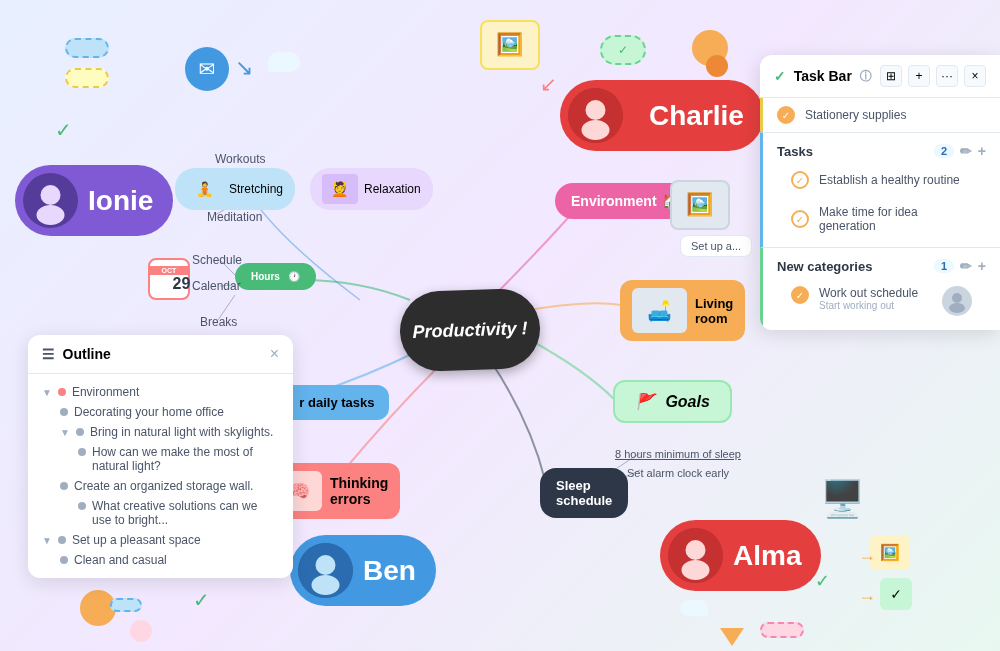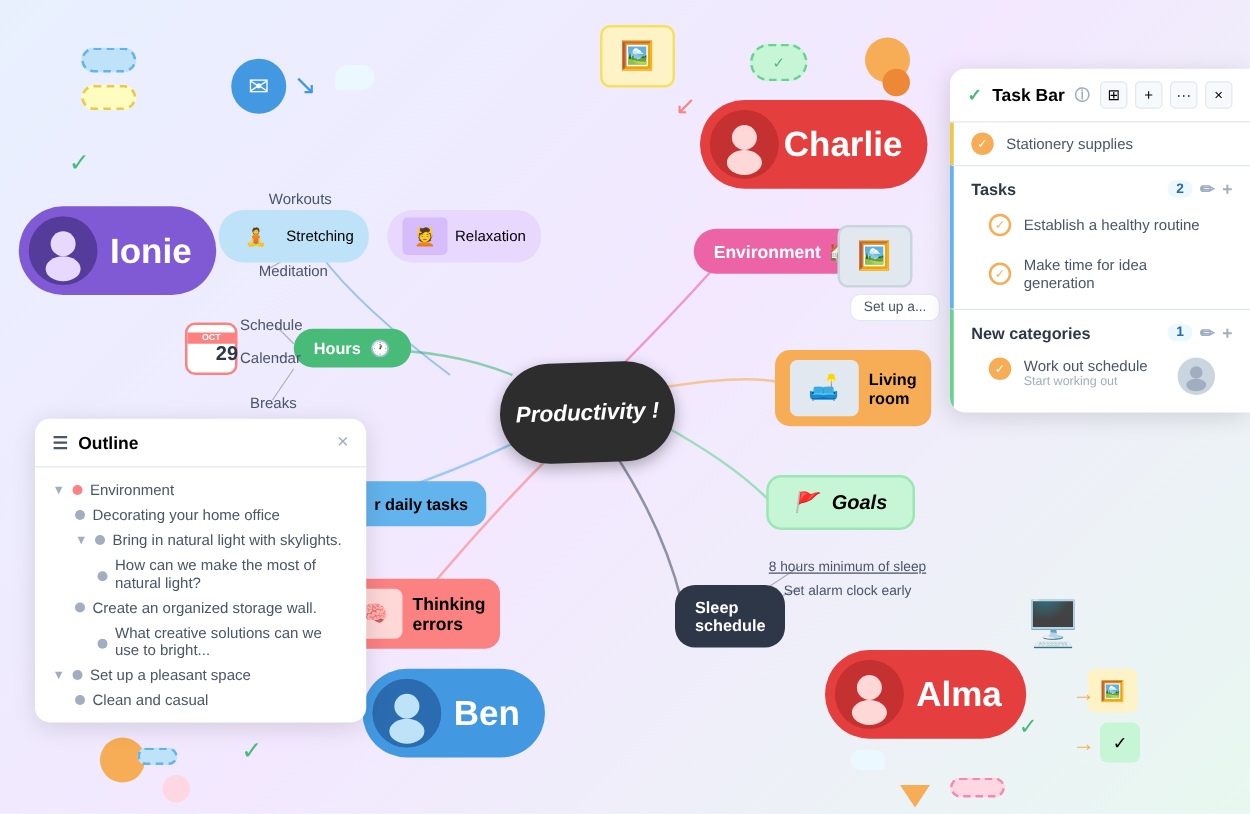--- a/index.html
+++ b/index.html
@@ -51,21 +51,21 @@
     
     .node-charlie {
       position: absolute;
       left: 560px;
       top: 80px;
       background: #e53e3e;
       border-radius: 50px;
       padding: 8px 20px 8px 8px;
       display: flex;
       align-items: center;
-      gap: 4px;
+      gap: 26px;
       z-index: 10;
     }
     .node-charlie .avatar {
       width: 55px;
       height: 55px;
       border-radius: 50%;
       background: #c53030;
       overflow: hidden;
       display: flex;
       align-items: center;
@@ -239,21 +239,21 @@
 
     
     .node-hours {
       position: absolute;
       left: 235px;
       top: 263px;
       background: #48bb78;
       border-radius: 20px;
       padding: 8px 16px;
       color: white;
-      font-size: 13px;
+      font-size: 10px;
       font-weight: bold;
       z-index: 8;
       display: flex;
       align-items: center;
       gap: 8px;
     }
 
     
     .node-thinking {
       position: absolute;
@@ -853,21 +853,20 @@
       font-size: 10px;
       color: #a0aec0;
       margin-top: 2px;
       flex-shrink: 0;
     }
     .outline-indent {
       margin-left: 18px;
     }
     .outline-indent2 {
       margin-left: 36px;
-      align-items: center;
     }
 
     
     .arrow-blue {
       position: absolute;
       left: 235px;
       top: 55px;
       font-size: 22px;
       color: #4299e1;
       z-index: 12;

